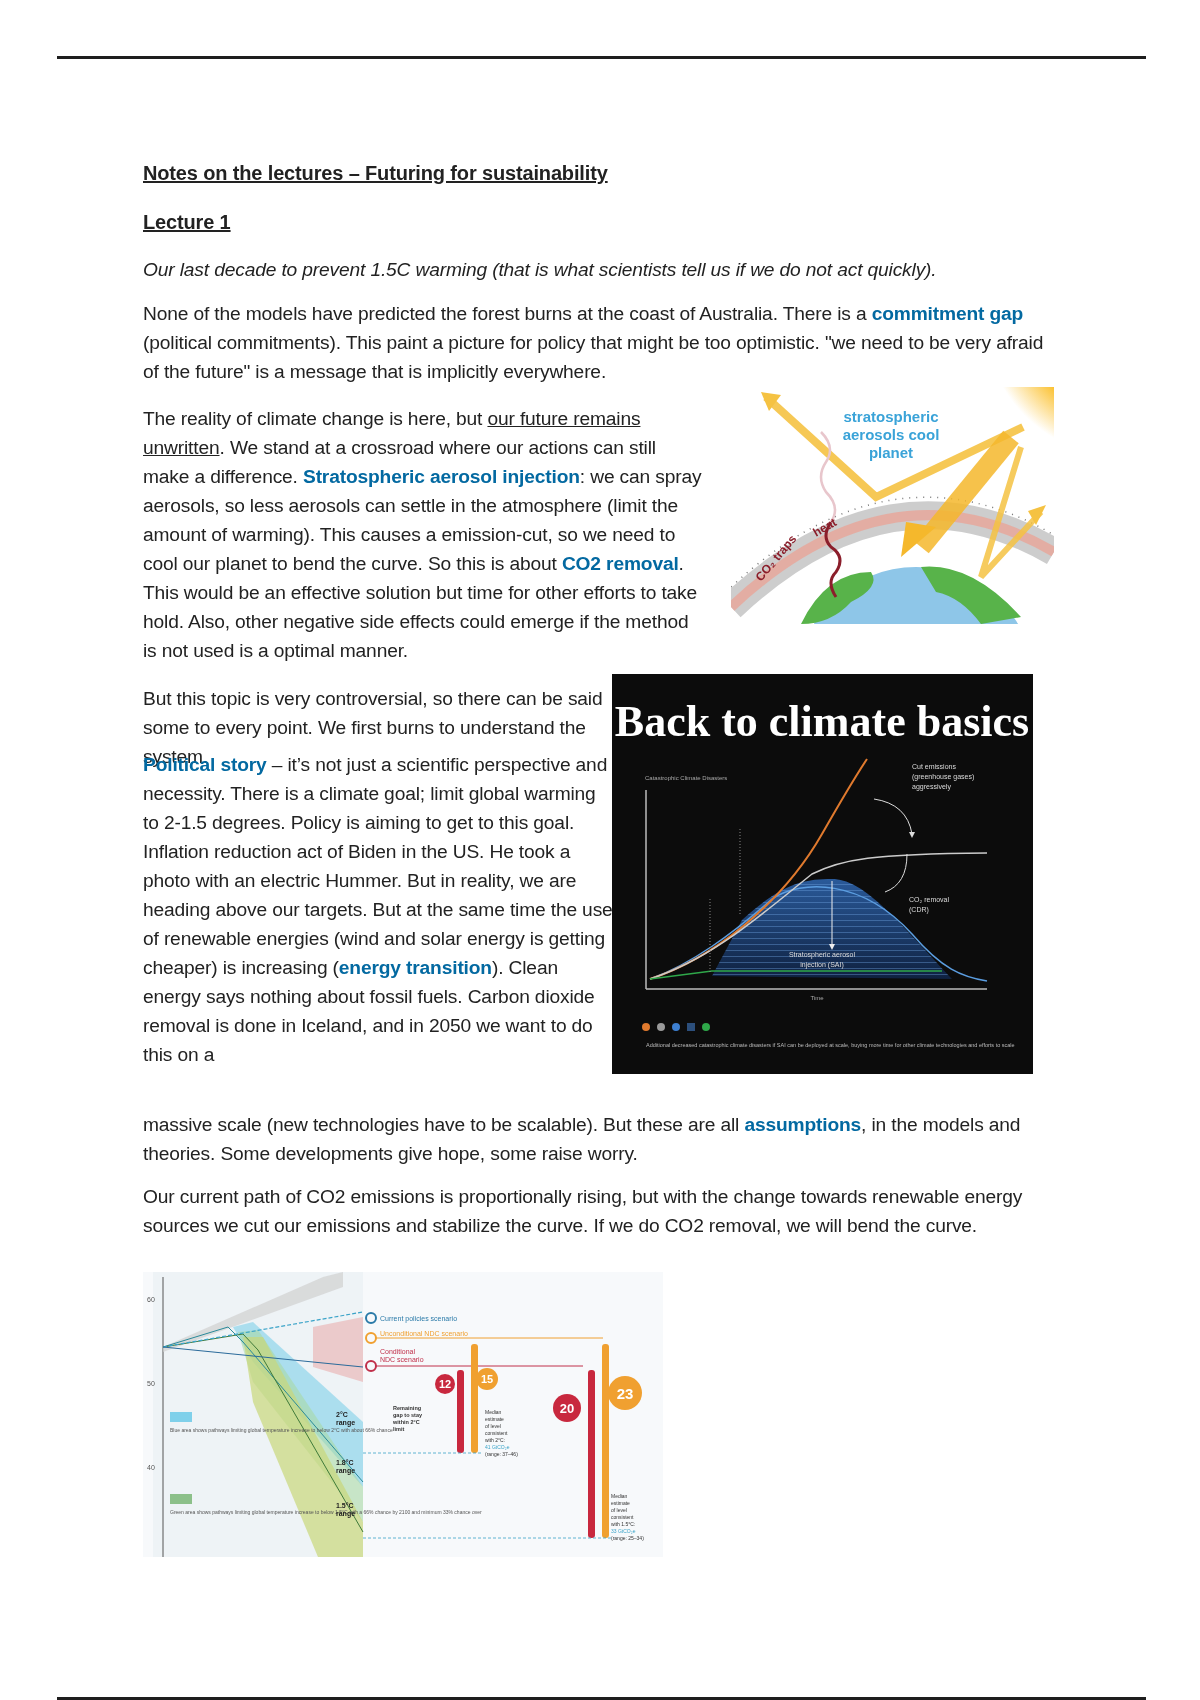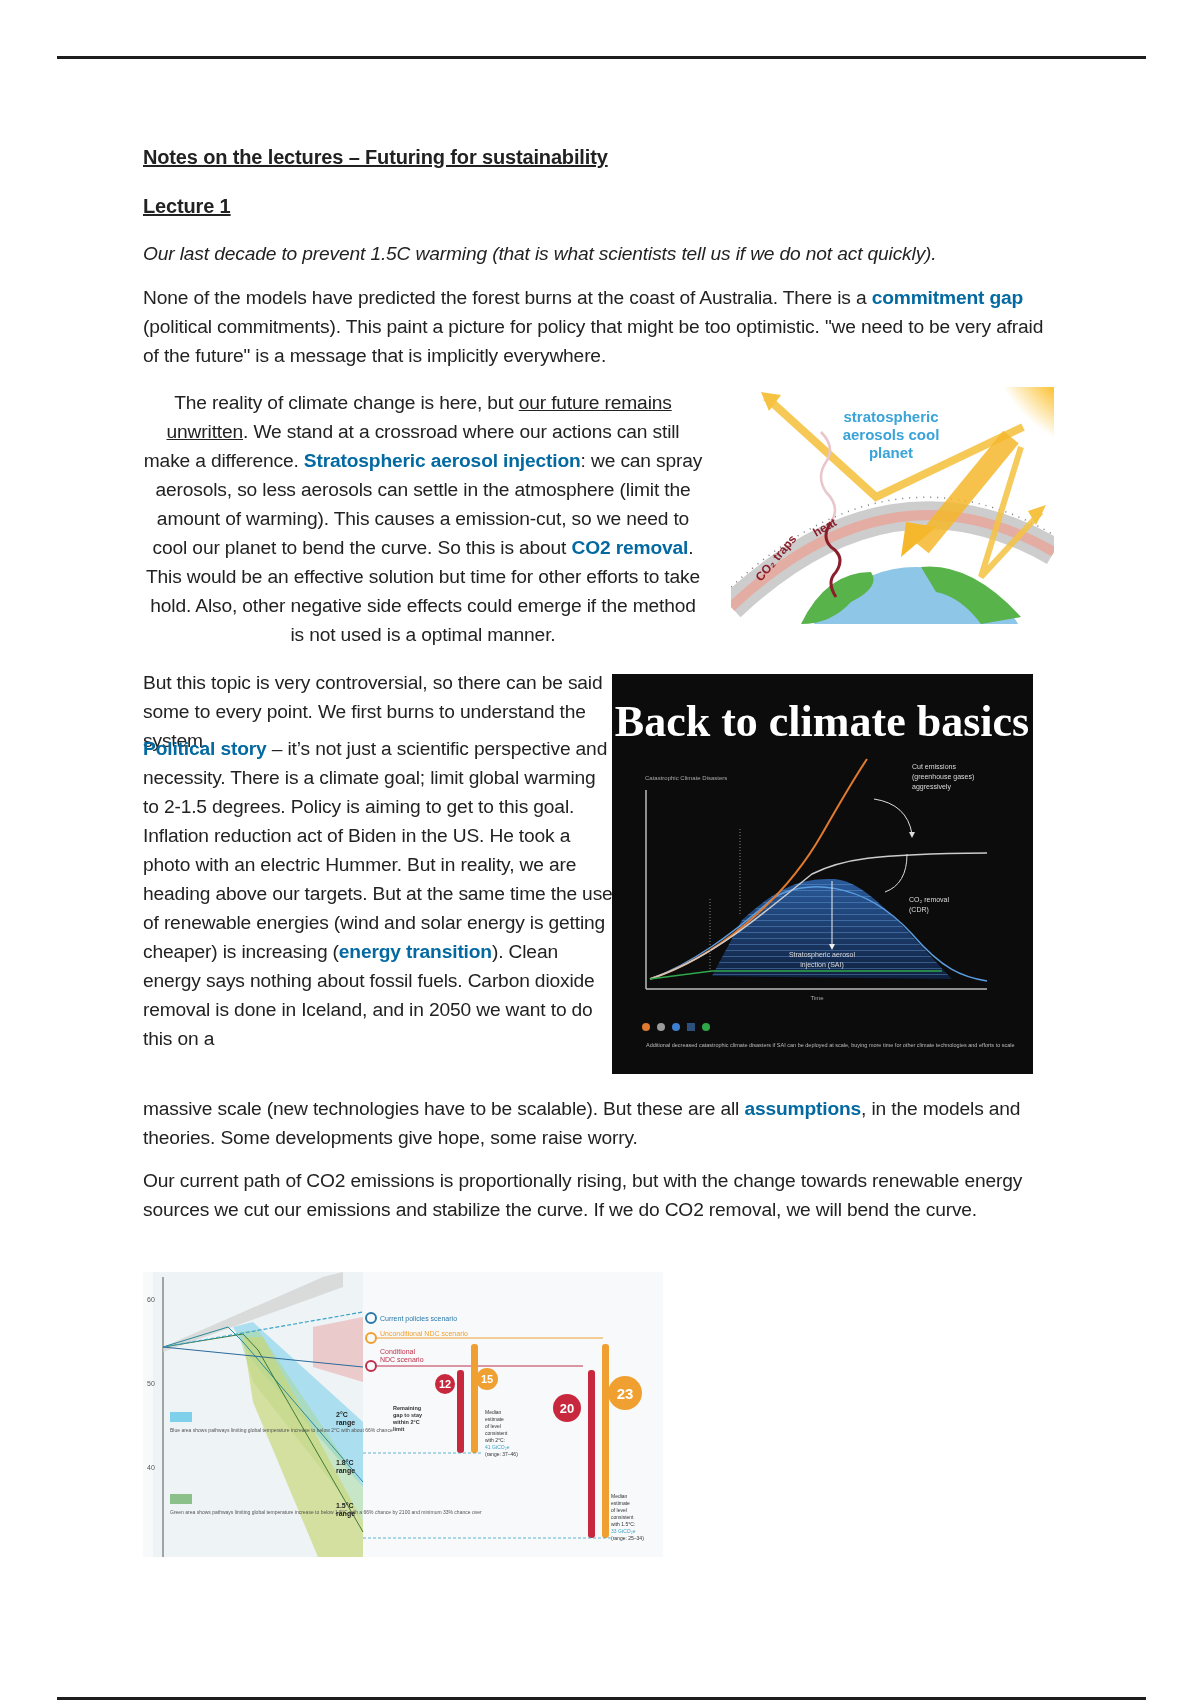--- a/index.html
+++ b/index.html
@@ -1,26 +1,26 @@
 <!DOCTYPE html>
 <html><head>
 <meta charset="utf-8">
 <style>
   html, body { margin:0; padding:0; background:#ffffff; }
   body { width:1200px; height:1700px; position:relative; overflow:hidden;
          font-family:"Liberation Sans", sans-serif; color:#1a1a1a; }
   .rule { position:absolute; left:57px; width:1089px; height:3px; background:#1e1e1e; }
   .rule.top { top:56px; }
   .rule.bottom { top:1697px; }
-  .txt { position:absolute; left:143px; font-size:19.2px; line-height:29px; color:#222; letter-spacing:-0.15px; }
+  .txt { position:absolute; left:143px; font-size:19.2px; line-height:29px; color:#222; letter-spacing:-0.15px;margin-top:16px; }
   .title { top:143px; font-weight:bold; text-decoration:underline; font-size:20px; }
   .lec { top:192px; font-weight:bold; text-decoration:underline; font-size:20px; }
   .intro { top:239px; font-style:italic; }
   .p1 { top:283px; width:920px; }
-  .p2 { top:388px; width:560px;text-align:center; }
+  .p2 { top:388px; width:560px; }
   .p3 { top:668px; width:470px; }
   .p4 { top:734px; width:470px; }
   .p4cont { top:1094px; width:920px; }
   .p5 { top:1166px; width:920px; }
   b { font-weight:bold; color:#0369a1; }
   u { text-decoration:underline; }
   .img { position:absolute; }
   #fig-aerosol { left:731px; top:387px; width:323px; height:237px; background:#fff; }
   #fig-basics { left:612px; top:674px; width:421px; height:352px; background:#0c0c0c; }
   #fig-gap { left:143px; top:1272px; width:520px; height:285px; background:#14b8a6; }

